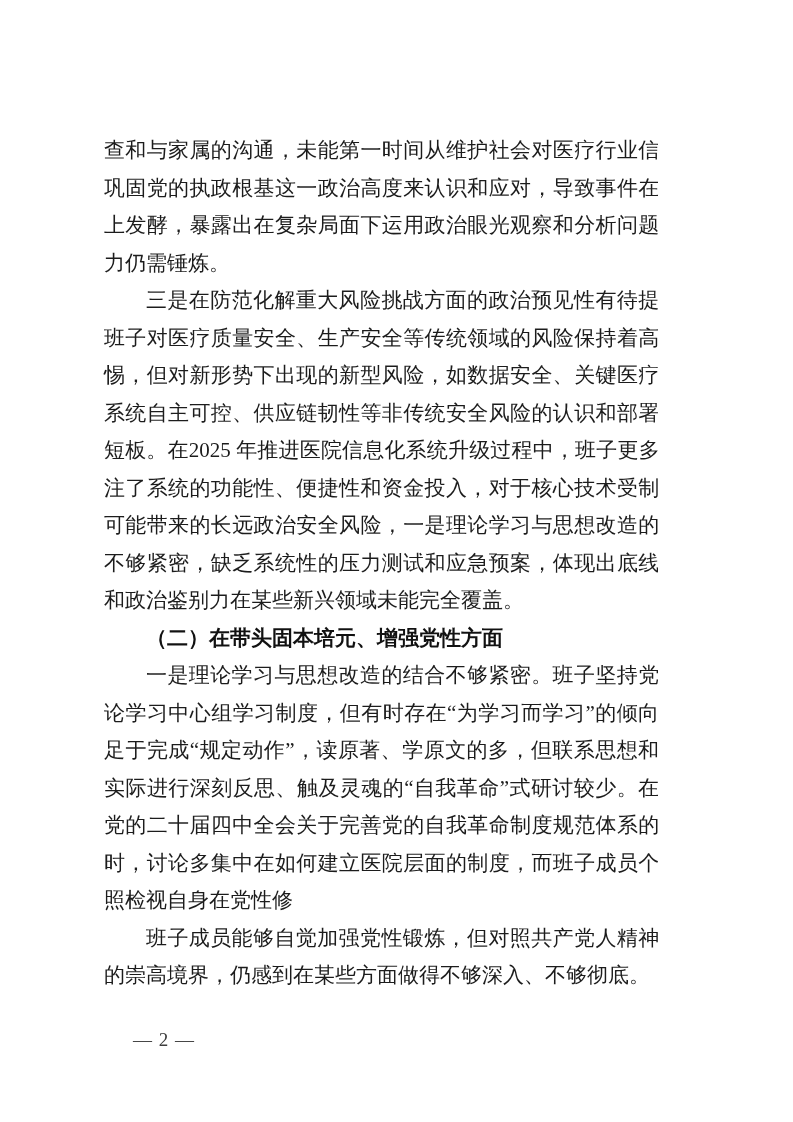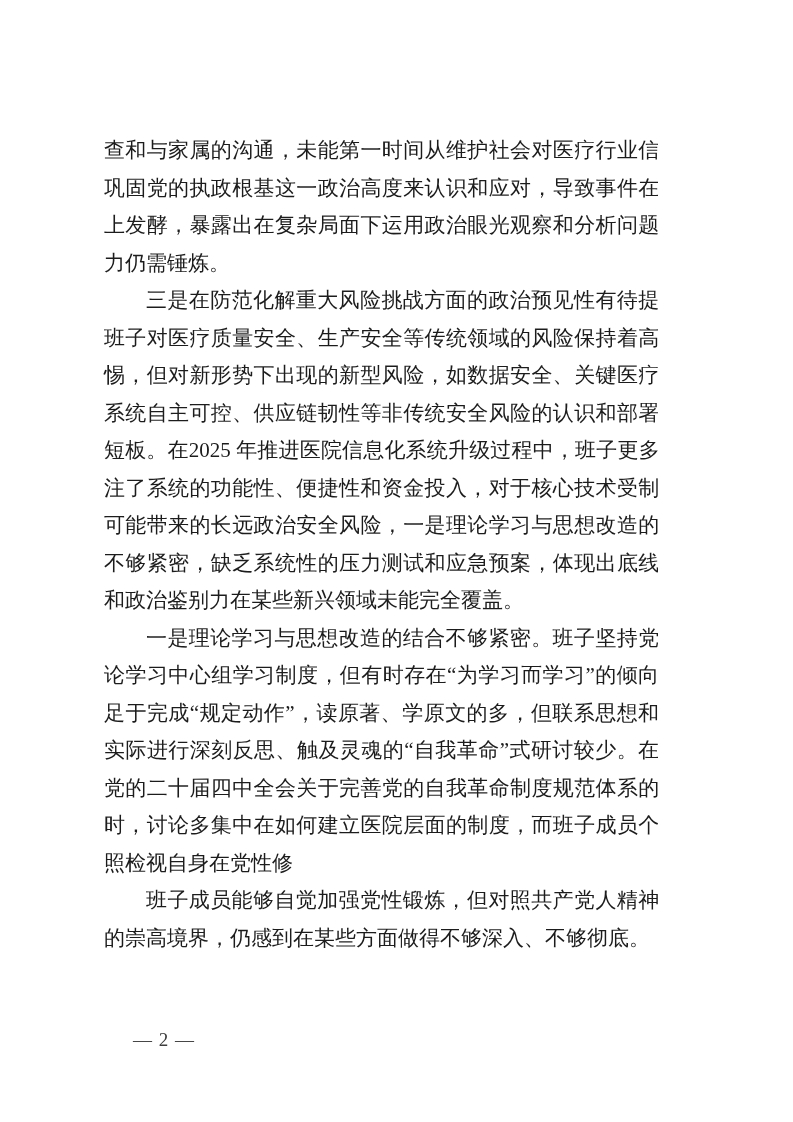--- a/index.html
+++ b/index.html
@@ -54,17 +54,18 @@
     letter-spacing: 1px;
   }
 </style>
 </head>
 <body>
 
 <div class="page">
   <div class="content">
     <p class="para no-indent">查和与家属的沟通，未能第一时间从维护社会对医疗行业信任、巩固党的执政根基这一政治高度来认识和应对，导致事件在网络上发酵，暴露出在复杂局面下运用政治眼光观察和分析问题的能力仍需锤炼。</p>
     <p class="para">三是在防范化解重大风险挑战方面的政治预见性有待提高。班子对医疗质量安全、生产安全等传统领域的风险保持着高度警惕，但对新形势下出现的新型风险，如数据安全、关键医疗信息系统自主可控、供应链韧性等非传统安全风险的认识和部署存在短板。在2025 年推进医院信息化系统升级过程中，班子更多地关注了系统的功能性、便捷性和资金投入，对于核心技术受制于人可能带来的长远政治安全风险，一是理论学习与思想改造的结合不够紧密，缺乏系统性的压力测试和应急预案，体现出底线思维和政治鉴别力在某些新兴领域未能完全覆盖。</p>
+    <h3 class="heading">（二）在带头固本培元、增强党性方面</h3>
     <p class="para">一是理论学习与思想改造的结合不够紧密。班子坚持党委理论学习中心组学习制度，但有时存在“为学习而学习”的倾向，满足于完成“规定动作”，读原著、学原文的多，但联系思想和工作实际进行深刻反思、触及灵魂的“自我革命”式研讨较少。在学习党的二十届四中全会关于完善党的自我革命制度规范体系的精神时，讨论多集中在如何建立医院层面的制度，而班子成员个人对照检视自身在党性修</p>
     <p class="para">班子成员能够自觉加强党性锻炼，但对照共产党人精神追求的崇高境界，仍感到在某些方面做得不够深入、不够彻底。</p>
   </div>
   <div class="page-number">— 2 —</div>
 </div>
 
 </body></html>

